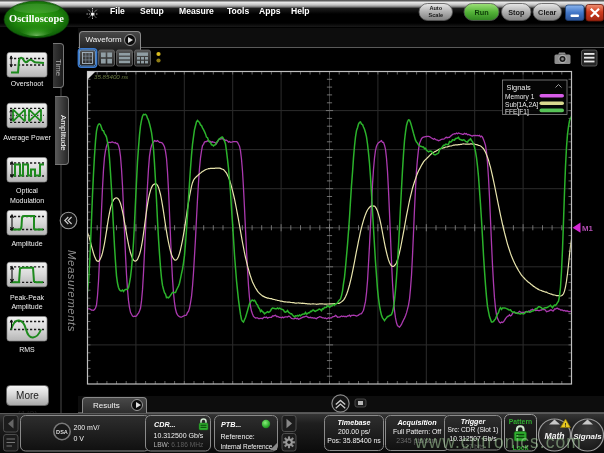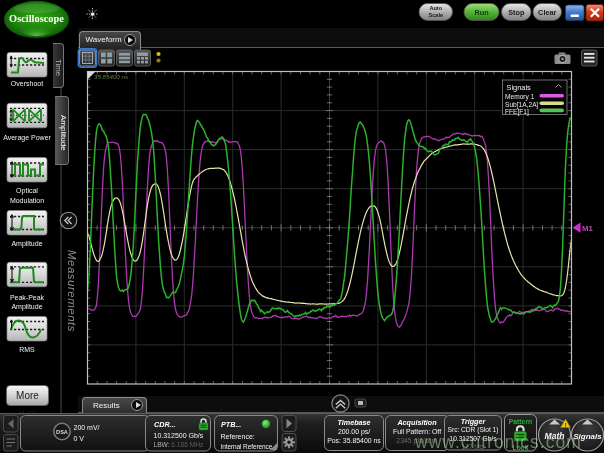--- a/index.html
+++ b/index.html
@@ -564,20 +564,28 @@
 <polygon points="554.5,419.5 549,424.5 560,424.5" fill="#c8c8c8"></polygon>
 <text x="554.5" y="438.5" font-size="8.6" fill="#f5f5f5" font-style="italic" font-weight="bold" text-anchor="middle">Math</text>
 <circle cx="587.5" cy="435" r="16" fill="url(#circb)" stroke="#9a9a9a" stroke-width="1.2"></circle>
 <polygon points="587.5,419.5 582,424.5 593,424.5" fill="#c8c8c8"></polygon>
 <text x="587.5" y="438.5" font-size="8" fill="#f5f5f5" font-style="italic" font-weight="bold" text-anchor="middle">Signals</text>
 <path d="M560.5 427.5 L565.5 419 L570.5 427.5 Z" fill="#e8c820" stroke="#8a7208" stroke-width="0.7"></path>
 <text x="565.5" y="426.8" font-size="6" fill="#222" text-anchor="middle" font-weight="bold">!</text>
 <text x="415" y="447.5" font-size="17.5" fill="#a8d29e" fill-opacity="0.55" letter-spacing="1">www.cntronics.com</text>
 </g>
 </svg>
+<div class="abs" id="titlebar">
+  <span class="menu" style="left:110px">File</span>
+  <span class="menu" style="left:140px">Setup</span>
+  <span class="menu" style="left:179px">Measure</span>
+  <span class="menu" style="left:227px">Tools</span>
+  <span class="menu" style="left:259px">Apps</span>
+  <span class="menu" style="left:291px">Help</span>
+</div>
 <svg style="position:absolute;left:0;top:0" width="604" height="46" viewBox="0 0 604 46">
 <defs>
 <linearGradient id="pgray" x1="0" y1="0" x2="0" y2="1">
           <stop offset="0" stop-color="#e8e8e8"></stop>
           <stop offset="0.5" stop-color="#b0b0b0"></stop>
           <stop offset="1" stop-color="#808080"></stop>
         </linearGradient>
 <linearGradient id="pgreen" x1="0" y1="0" x2="0" y2="1">
           <stop offset="0" stop-color="#9fe07a"></stop>
           <stop offset="0.5" stop-color="#55b439"></stop>

